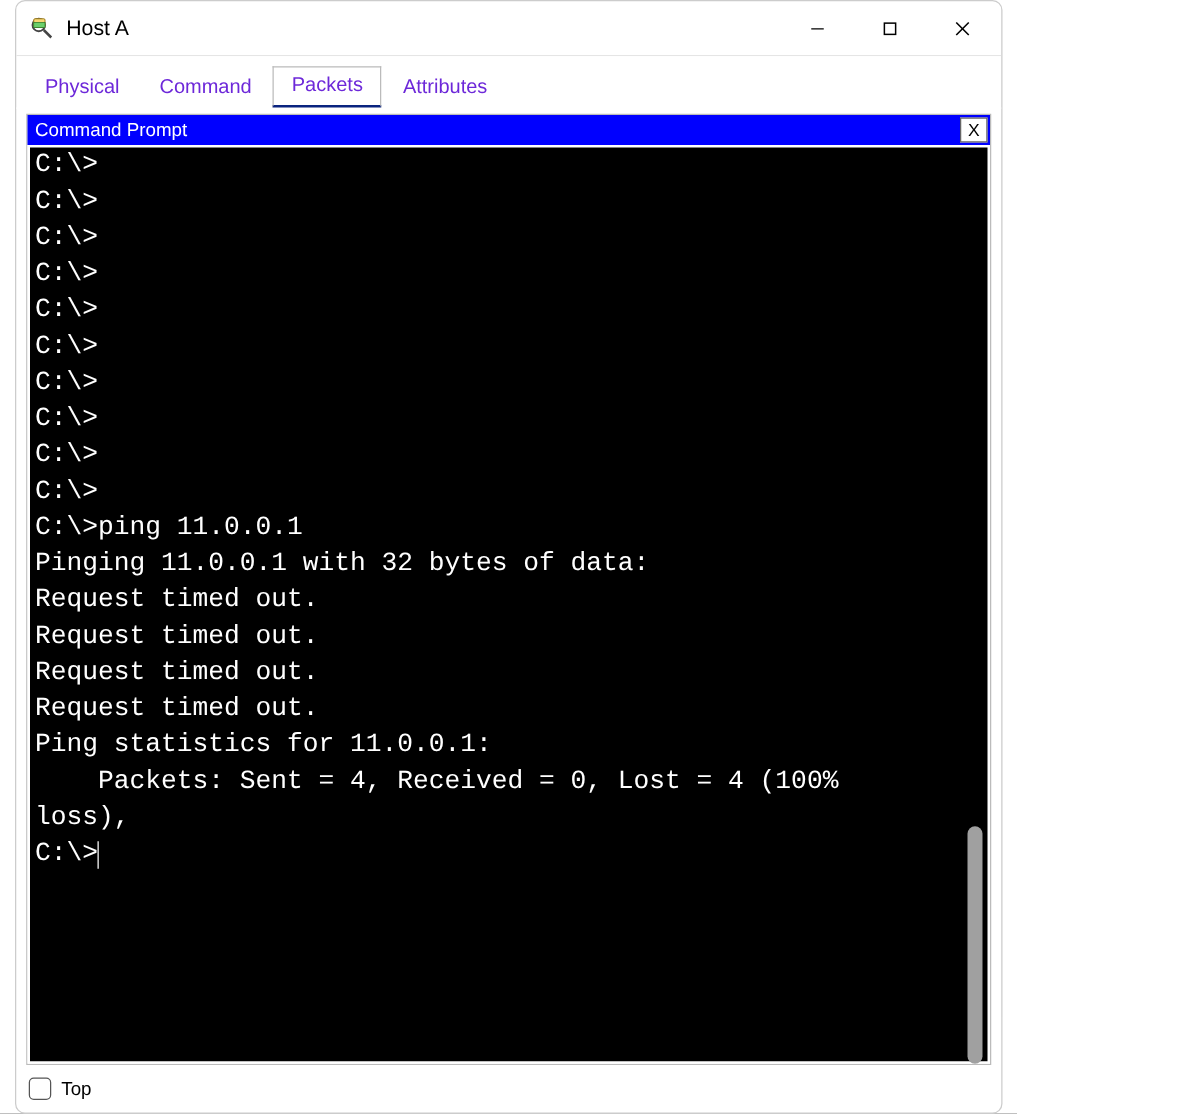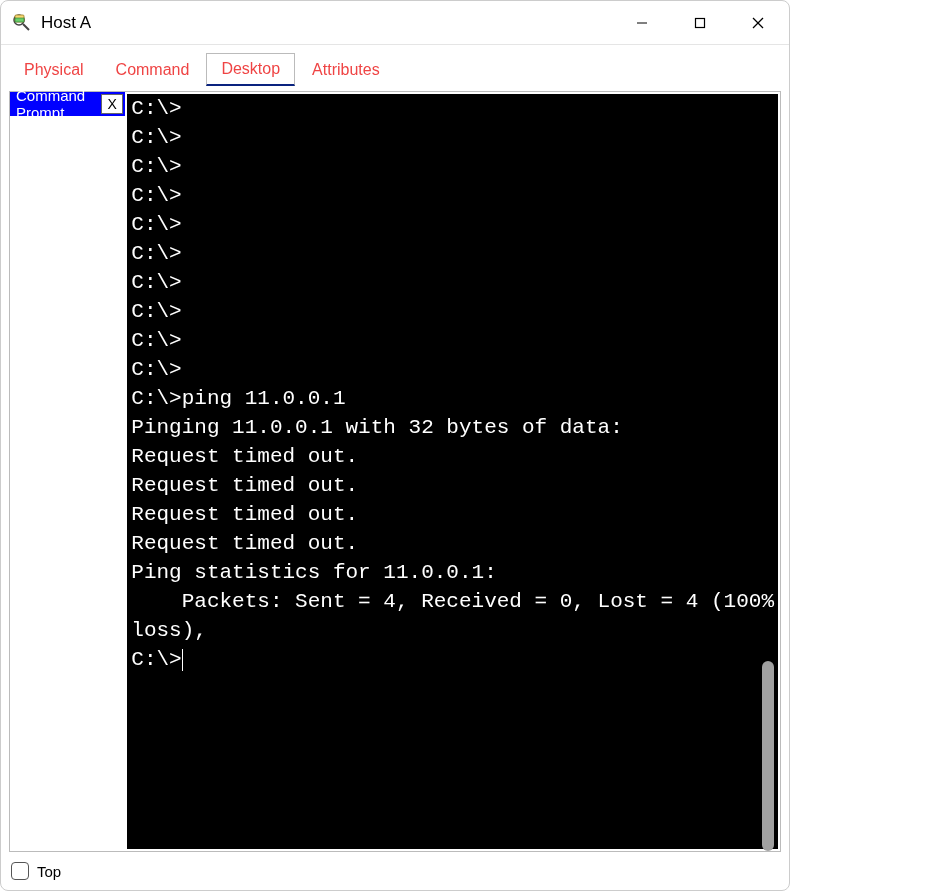--- a/index.html
+++ b/index.html
@@ -1,30 +1,30 @@
 <!DOCTYPE html>
 <html><head>
   <meta charset="utf-8">
   <style>
     * { box-sizing: border-box; margin: 0; padding: 0; }
     body { font-family: "Segoe UI", Tahoma, sans-serif; background: #fff; width: 942px; height: 891px; overflow: hidden; }
 
-    .window { width: 790px; height: 891px; border: 1px solid #ccc; border-radius: 8px; background: #fff; display: flex; flex-direction: column; }
+    .window { width: 790px; height: 891px; border: 1px solid #ccc; border-radius: 8px; background: #fff; display: flex; flex-direction: column; margin-left: 12px; }
 
     .titlebar { height: 44px; display: flex; align-items: center; padding: 0 2px 0 10px; border-bottom: 1px solid #e5e5e5; border-radius: 8px 8px 0 0; }
     .titlebar .app-icon { width: 22px; height: 22px; margin-right: 8px; display: inline-flex; align-items: center; justify-content: center; }
     .titlebar .title { font-size: 17px; color: #000; flex: 1; }
     .win-controls { display: flex; height: 100%; }
     .win-btn { width: 58px; display: flex; align-items: center; justify-content: center; background: transparent; border: none; cursor: pointer; }
 
     .tabbar { display: flex; align-items: flex-end; padding: 8px 8px 0 8px; border-bottom: 1px solid #fff; gap: 2px; }
-    .tab { padding: 6px 14px 6px 14px; font-size: 16px; color: #ef4444; cursor: pointer; border: 1px solid transparent; }
+    .tab { padding: 6px 14px 6px 14px; font-size: 16px; color: #6d28d9; cursor: pointer; border: 1px solid transparent; }
     .tab.active { border: 1px solid #bbb; border-bottom: 2px solid #0a237f; background: #fff; }
 
-    .content { flex: 1; margin: 4px 8px 4px 8px; border: 1px solid #bbb; display: flex; flex-direction: row; min-height: 0; justify-content: flex-end; }
+    .content { flex: 1; margin: 4px 8px 4px 8px; border: 1px solid #bbb; display: flex; flex-direction: column; min-height: 0; justify-content: flex-end; }
 
     .panel-titlebar { height: 24px; background: #0000ff; color: #fff; display: flex; align-items: center; padding: 0 2px 0 6px; font-size: 15px; }
     .panel-titlebar .ptitle { flex: 1; }
     .panel-close { width: 22px; height: 20px; background: #fff; color: #000; border: 1px solid #666; display: flex; align-items: center; justify-content: center; font-size: 14px; cursor: pointer; font-family: Tahoma, sans-serif; }
 
     .terminal-wrap { flex: 1; background: #fff; padding: 2px 2px 2px 2px; position: relative; display: flex; min-height: 0; }
     .terminal { flex: 1; background: #000; color: #fff; font-family: "Courier New", monospace; font-size: 21px; line-height: 29px; padding: 0 4px 0 4px; white-space: pre; overflow: hidden; position: relative; }
     .scroll-thumb { position: absolute; right: 6px; width: 12px; background: #a0a0a0; border-radius: 6px; bottom: 0; height: 190px; }
     .cursor { display: inline-block; width: 1px; height: 22px; background: #fff; vertical-align: text-bottom; }
 
@@ -62,21 +62,21 @@
             <line x1="2" y1="2" x2="12" y2="12" stroke="#000" stroke-width="1.3"></line>
             <line x1="12" y1="2" x2="2" y2="12" stroke="#000" stroke-width="1.3"></line>
           </svg>
       </button>
     </div>
   </div>
 
   <div class="tabbar">
     <div class="tab">Physical</div>
     <div class="tab">Command</div>
-    <div class="tab active">Desktop</div>
+    <div class="tab active">Packets</div>
     <div class="tab">Attributes</div>
   </div>
 
   <div class="content">
     <div class="panel-titlebar">
       <span class="ptitle">Command Prompt</span>
       <span class="panel-close">X</span>
     </div>
     <div class="terminal-wrap">
       <div class="terminal" id="terminal"><div>C:\&gt;</div><div>C:\&gt;</div><div>C:\&gt;</div><div>C:\&gt;</div><div>C:\&gt;</div><div>C:\&gt;</div><div>C:\&gt;</div><div>C:\&gt;</div><div>C:\&gt;</div><div>C:\&gt;</div><div>C:\&gt;ping 11.0.0.1</div><div></div><div>Pinging 11.0.0.1 with 32 bytes of data:</div><div></div><div>Request timed out.</div><div>Request timed out.</div><div>Request timed out.</div><div>Request timed out.</div><div></div><div>Ping statistics for 11.0.0.1:</div><div>    Packets: Sent = 4, Received = 0, Lost = 4 (100%</div><div>loss),</div><div></div><div>C:\&gt;<span class="cursor"></span></div></div>

